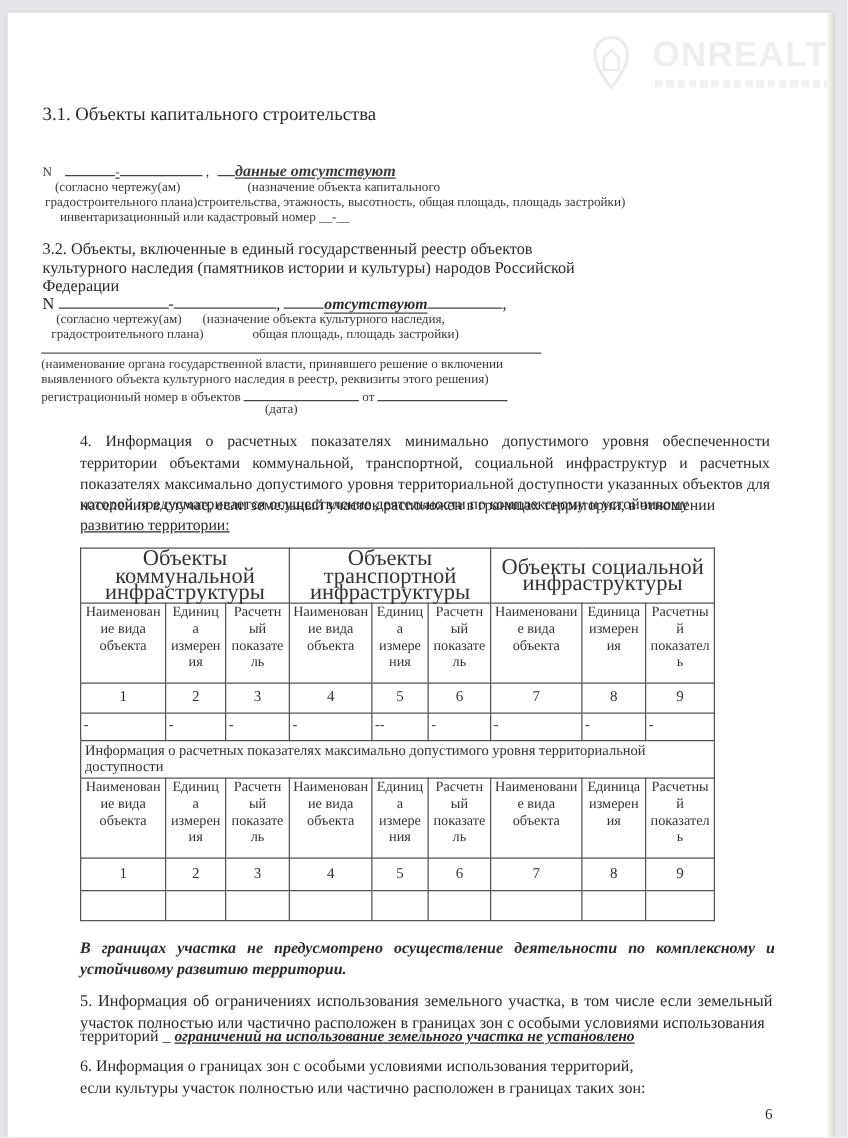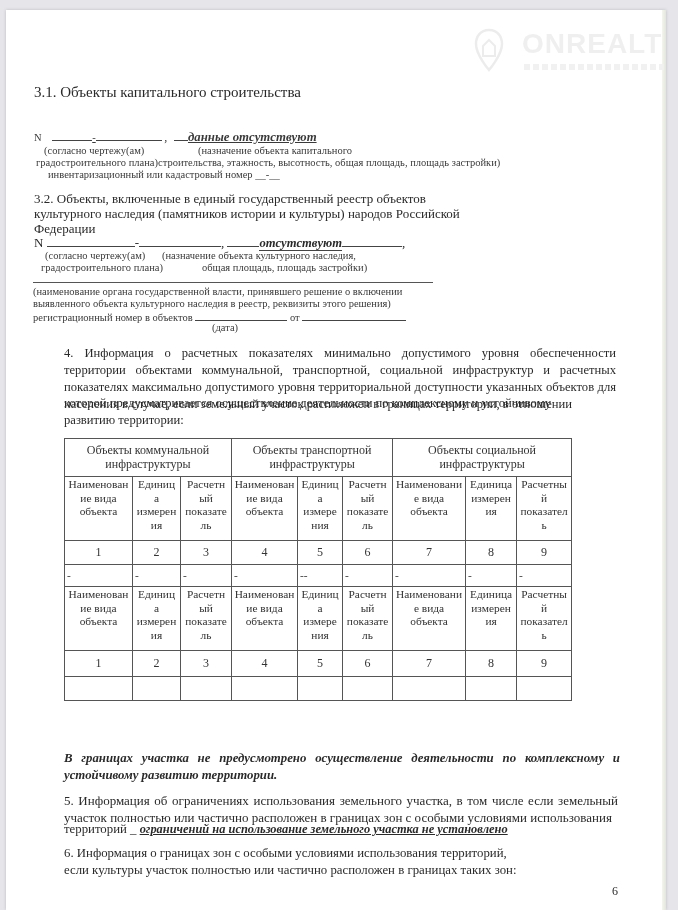--- a/index.html
+++ b/index.html
@@ -42,21 +42,21 @@
   .para { position: absolute; font-size: 12.6px; line-height: 17px; text-align: justify; }
   .para .last { text-align-last: left; }
   table.t {
     position: absolute; border-collapse: collapse; table-layout: fixed;
     font-size: 11.4px; color: #333; text-align: center;
   }
   table.t td { border: 1px solid #555; padding: 1px 2px; vertical-align: top; line-height: 13.5px; }
   table.t td.num { vertical-align: middle; font-size: 12px; }
   table.t td.dash { text-align: left; vertical-align: middle; }
   table.t td.span-title { text-align: left; padding-left: 6px; vertical-align: middle; font-size: 11.6px; }
-  table.t td.group { vertical-align: middle; font-size: 12px; margin-top: 28px; }
+  table.t td.group { vertical-align: middle; font-size: 18px; margin-top: 28px; }
   .note { position: absolute; left: 64px; top: 750px; width: 556px; font-size: 12.8px; font-style: italic; font-weight: bold; line-height: 17px; text-align: justify; }
   .pagenum { position: absolute; left: 612px; top: 884px; font-size: 12px; }
 </style>
 </head>
 <body>
 
 <div class="page">
   <div class="page-edge"></div>
 
   <div class="watermark">
@@ -106,21 +106,21 @@
   <span class="line" style="width:92px;"></span>
   <span>от</span>
   <span class="line" style="width:104px;"></span>
 </div>
 <div class="abs small" style="left:212px; top:322px;">(дата)</div>
 
 <div class="para" style="left:64px; top:345px; width:552px;">
   <div class="last" style="text-align:justify;">4.   Информация  о  расчетных  показателях  минимально  допустимого  уровня обеспеченности территории объектами коммунальной, транспортной, социальной инфраструктур   и   расчетных показателях максимально допустимого уровня территориальной доступности указанных объектов для населения в случае, если земельный  участок  расположен  в  границах территории, в отношении</div>
 </div>
 <div class="abs" style="left:64px; top:396px; font-size:12.6px;">которой предусматривается  осуществление деятельности по комплексному и устойчивому</div>
-<div class="abs" style="left:64px; top:413px; font-size:12.6px;">развитию территории:</div>
+<div class="abs" style="left:64px; top:413px; font-size:12.6px;text-decoration:underline;">развитию территории:</div>
 
 <table class="t" style="left:64px; top:438px; width:507px;">
   <colgroup>
     <col style="width:68px">
       <col style="width:48px">
       <col style="width:51px">
     <col style="width:66px">
       <col style="width:45px">
       <col style="width:50px">
     <col style="width:73px">
@@ -159,20 +159,23 @@
     <td class="dash">-</td>
     <td class="dash">-</td>
     <td class="dash">-</td>
     <td class="dash">-</td>
     <td class="dash">--</td>
     <td class="dash">-</td>
     <td class="dash">-</td>
     <td class="dash">-</td>
     <td class="dash">-</td>
   </tr>
+  <tr style="height:26px;">
+    <td colspan="9" class="span-title" style="padding-left:3px;">Информация о расчетных показателях максимально допустимого уровня территориальной доступности</td>
+  </tr>
   <tr style="height:64px;">
     <td>Наименован ие вида объекта</td>
     <td>Единиц а измерен ия</td>
     <td>Расчетн ый показате ль</td>
     <td>Наименован ие вида объекта</td>
     <td>Единиц а измере ния</td>
     <td>Расчетн ый показате ль</td>
     <td>Наименовани е вида объекта</td>
     <td>Единица измерен ия</td>
     <td>Расчетны й показател ь</td>

